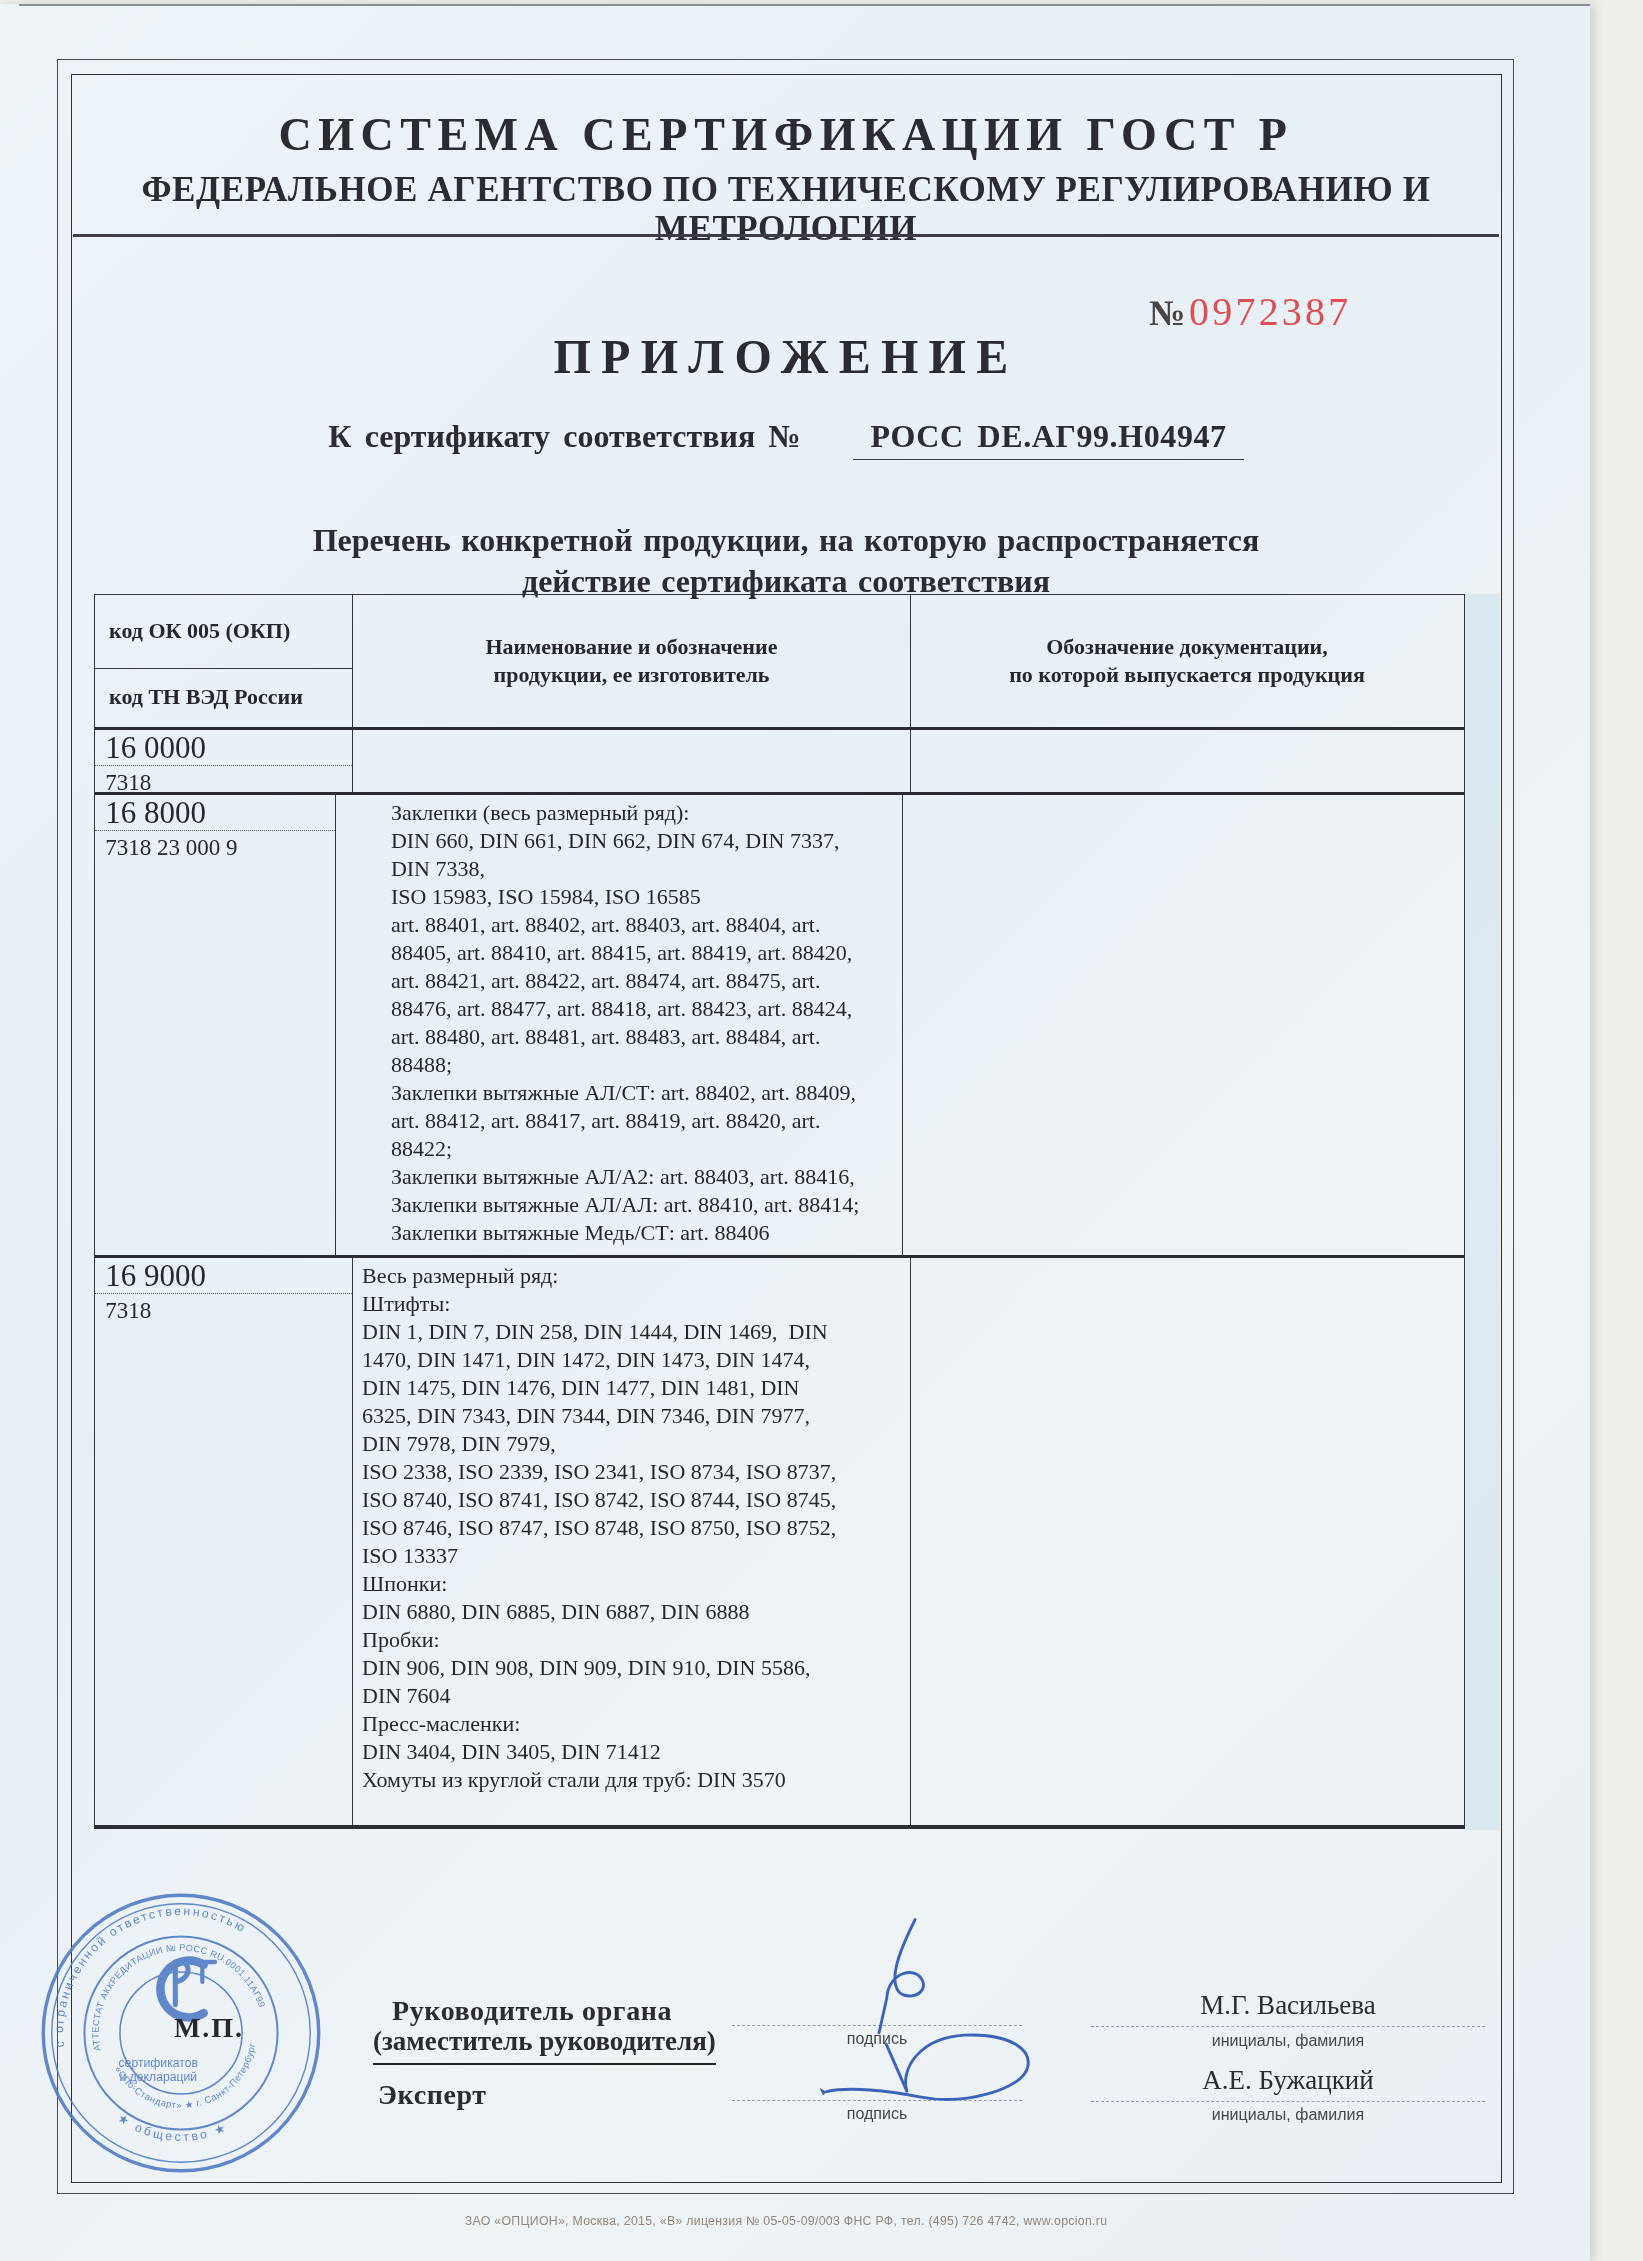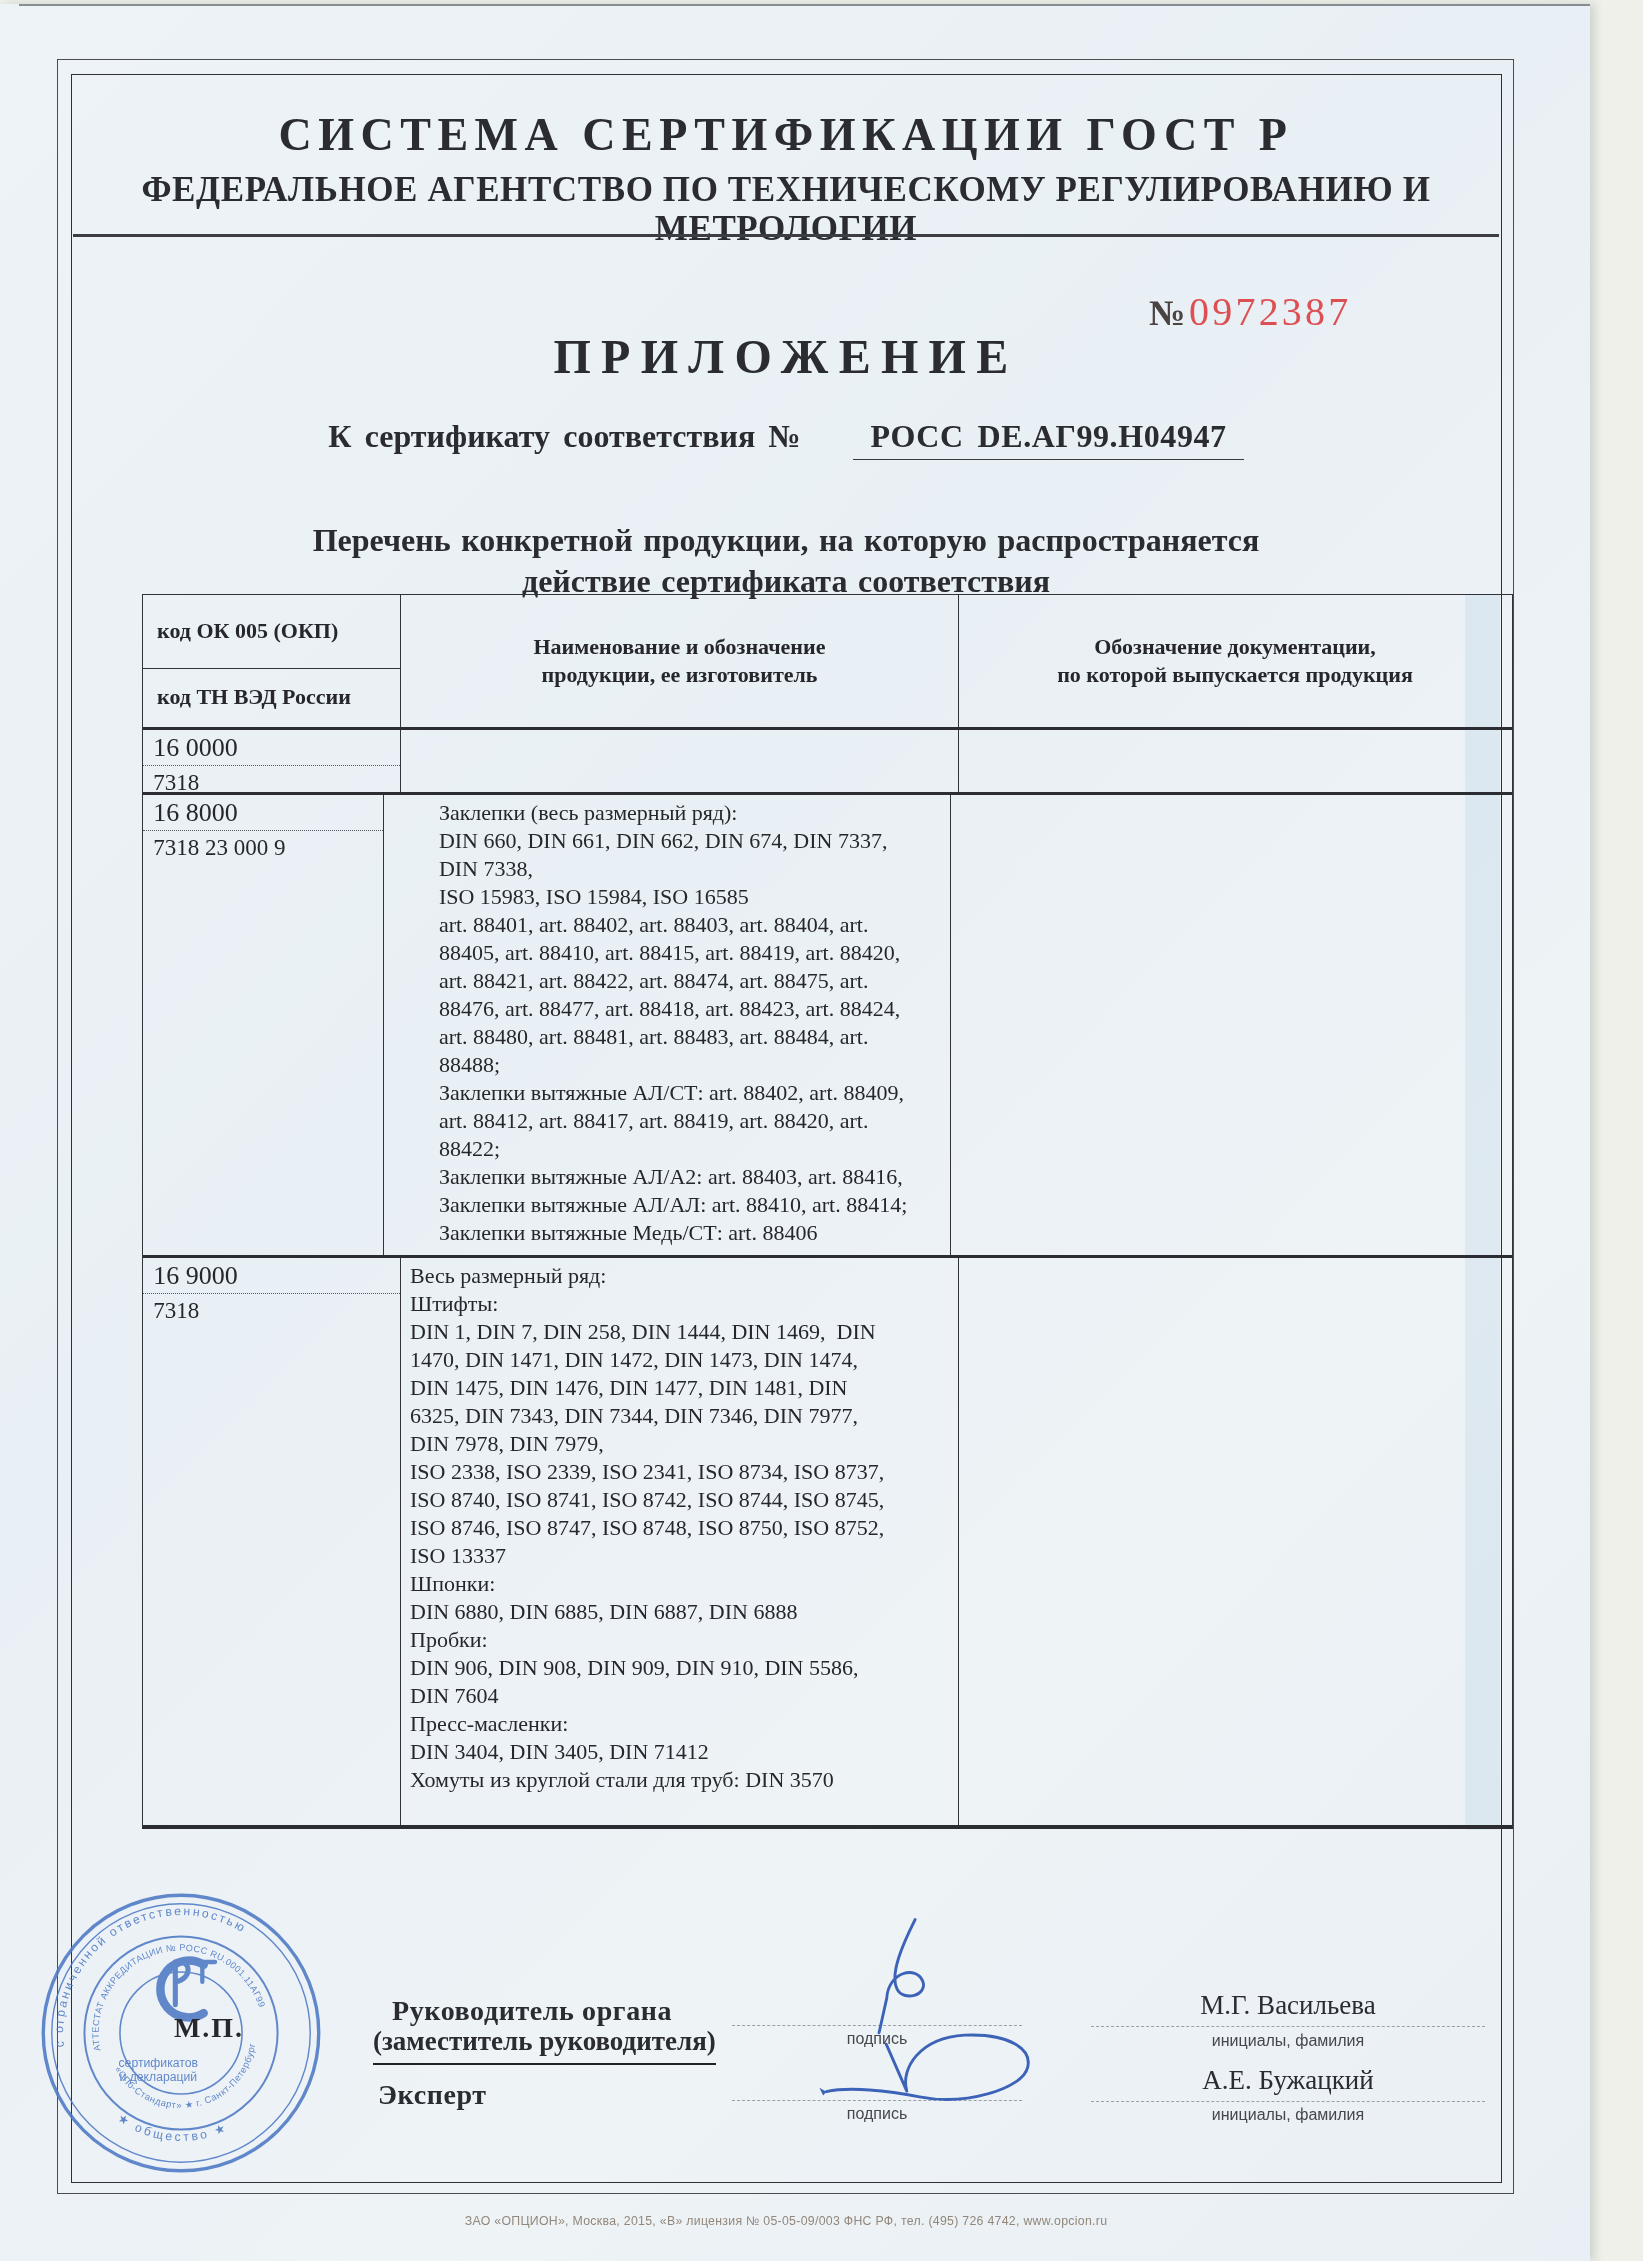--- a/index.html
+++ b/index.html
@@ -23,37 +23,37 @@
   .docnum .noval{font-family:Liberation Serif, serif;font-size:40px;color:#dd4f52;letter-spacing:3.2px;}
   .doctitle{position:absolute;left:73px;top:327px;width:1426px;text-align:center;
       font-size:48px;line-height:52px;font-weight:bold;letter-spacing:10.3px;color:#2b2c31;}
   .certline{position:absolute;left:73px;top:414px;width:1426px;text-align:center;
       font-size:32px;font-weight:bold;word-spacing:5.2px;color:#2b2c31;}
   .certline .certval{border-bottom:1.9px solid #3a3b40;padding:0 17px 5.2px 17px;letter-spacing:0.6px;}
   .sub{position:absolute;left:73px;width:1426px;text-align:center;
       font-size:32px;line-height:36px;font-weight:bold;color:#2b2c31;word-spacing:2.6px;margin-top:29px;}
 
   .tbl{position:absolute;left:94px;top:590px;width:1371px;box-sizing:border-box;
-       border:1.3px solid #33343a;border-bottom:4.5px solid #2c2d33;margin-left:48px;}
+       border:1.3px solid #33343a;border-bottom:4.5px solid #2c2d33;}
   .trow{display:flex;box-sizing:border-box;width:100%;}
   .tc{box-sizing:border-box;position:relative;}
   .c1{width:258px;border-right:1.3px solid #33343a;}
   .c2{width:558px;border-right:1.3px solid #33343a;}
   .c3{width:552px;}
   .th-row{height:132px;}
   .r1{height:65px;border-top:3.2px solid #2c2d33;}
   .r2{height:463px;border-top:3.2px solid #2c2d33;gap:46px;}
   .r3{height:570px;border-top:3.2px solid #2c2d33;}
   .h-sub1{height:74px;border-bottom:1.3px solid #33343a;display:flex;align-items:center;
           padding-left:14px;font-size:22px;font-weight:bold;box-sizing:border-box;}
   .h-sub2{height:57px;display:flex;align-items:center;padding-left:14px;
           font-size:22px;font-weight:bold;box-sizing:border-box;}
   .h-center{height:100%;display:flex;align-items:center;justify-content:center;text-align:center;
           font-size:22px;font-weight:bold;line-height:28px;white-space:pre-line;}
-  .code-top{display:block;padding:5.2px 3.9px 3.9px 10.3px;font-size:26px;line-height:26px;
+  .code-top{display:block;padding:5.2px 3.9px 3.9px 10.3px;font-size:31px;line-height:26px;
           border-bottom:1.9px dotted #55575e;}
   .code-bot{display:block;padding:3.9px 3.9px 0 10.3px;font-size:23px;line-height:26px;}
   .cellbody{padding:3.9px 5.2px 0 9px;font-size:22px;line-height:28px;white-space:pre;}
 
   .sig-label{position:absolute;font-weight:bold;color:#2b2c31;white-space:nowrap;}
   .sig-line{position:absolute;border-top:1.3px dashed #9aa0a8;}
   .sig-caption{position:absolute;font-family:"Liberation Sans",sans-serif;font-size:16px;
                color:#45474c;text-align:center;}
   .sig-name{position:absolute;font-size:27px;color:#2b2c31;text-align:center;white-space:nowrap;}
   .mp-mark{position:absolute;left:174px;top:2008px;font-size:28px;font-weight:bold;

